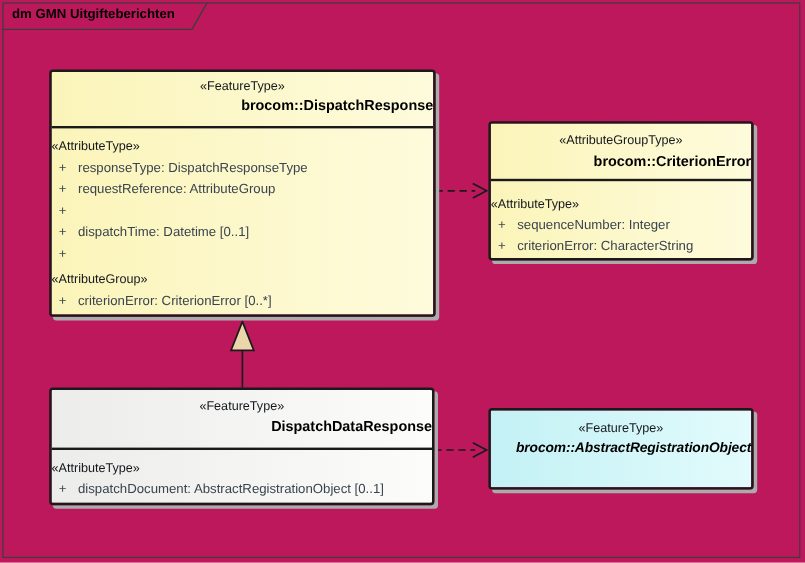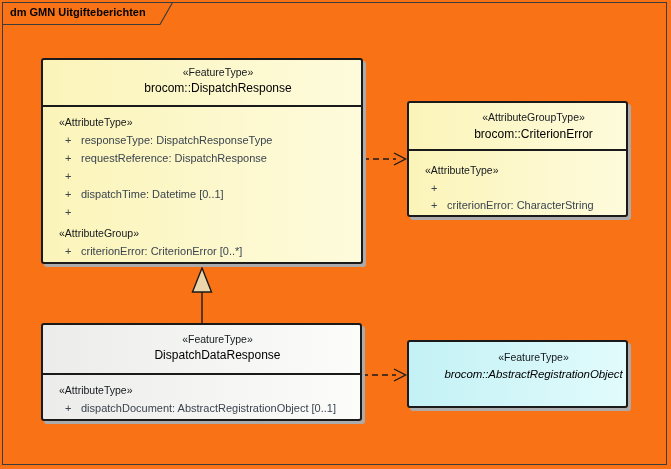--- a/index.html
+++ b/index.html
@@ -1,19 +1,19 @@
 <!DOCTYPE html>
 <html style="--classFill: #FBF4B9; --classFillLight: #FEFBDC; --abstractFill: #C3F1F5; --abstractFillLight: #E2FBFC; --neutralFill: #ECECEA; --neutralFillLight: #FCFCFB; --borderColor: #1A1A1A; --shadowColor: #ABABAB; --attrText: #3A444E; --triangleFill: #EBD6AB;"><head>
 <meta charset="utf-8">
 <style>
   html, body { margin: 0; padding: 0; background: #ffffff; }
   #stage {
     position: relative; width: 671px; height: 469px;
     font-family: "Liberation Sans", sans-serif;
-    background: #f97316; overflow: hidden;
+    background: #be185d; overflow: hidden;
     -webkit-font-smoothing: antialiased;
   }
   
   .frame-border {
     position: absolute; left: 2px; top: 2px; width: 665px; height: 463px;
     border: 1px solid #3c3c3c; box-sizing: border-box;
   }
   .frame-tab-label {
     position: absolute; left: 10px; top: 6px; font-size: 11px; font-weight: bold;
     color: #000;
@@ -27,23 +27,23 @@
   .tab-outline { stroke: #3c3c3c; stroke-width: 1.2; fill: none; }
   
   .uml-box {
     position: absolute; box-sizing: border-box; z-index: 2;
     border: 2px solid var(--borderColor); border-radius: 3px;
     box-shadow: 3px 3px 0 var(--shadowColor);
   }
   .fill-yellow  { background: linear-gradient(90deg, var(--classFill), var(--classFillLight)); }
   .fill-neutral { background: linear-gradient(90deg, var(--neutralFill), var(--neutralFillLight)); }
   .fill-cyan    { background: linear-gradient(90deg, var(--abstractFill), var(--abstractFillLight)); }
-  .row { position: absolute; left: 16px; width: 100%; height: 14px; line-height: 14px; }
+  .row { position: absolute; left: 0; width: 100%; height: 14px; line-height: 14px; }
   .stereotype { text-align: center; font-size: 10.5px; color: #14181c; }
-  .class-name { text-align: center; font-size: 12px; font-weight: normal; color: #000; }
+  .class-name { text-align: right; font-size: 12px; font-weight: bold; color: #000; }
   .class-name.abstract { font-style: italic; font-size: 11.5px; letter-spacing: -0.1px; }
   .divider { position: absolute; left: 0; width: 100%; height: 2px; background: var(--borderColor); }
   .sect-header { font-size: 10.5px; color: #14181c; box-sizing: border-box; }
   .attr-row { font-size: 11px; color: var(--attrText); }
   .attr-row .vis { position: absolute; left: 6px; }
   .attr-row .attr-text { position: absolute; left: 22px; white-space: nowrap; }
 </style>
 </head>
 <body>
 
@@ -77,21 +77,21 @@
     <div class="row stereotype" style="top:5px">«FeatureType»</div>
     <div class="row class-name" style="top:21px">brocom::DispatchResponse</div>
     <div class="divider" style="top:45px"></div>
     <div class="row sect-header" style="top:55px">«AttributeType»</div>
     <div class="row attr-row" style="top:73px">
       <span class="vis">+</span>
       <span class="attr-text">responseType: DispatchResponseType</span>
     </div>
     <div class="row attr-row" style="top:91px">
       <span class="vis">+</span>
-      <span class="attr-text">requestReference: DispatchResponse</span>
+      <span class="attr-text">requestReference: AttributeGroup</span>
     </div>
     <div class="row attr-row" style="top:109px">
       <span class="vis">+</span>
     </div>
     <div class="row attr-row" style="top:127px">
       <span class="vis">+</span>
       <span class="attr-text">dispatchTime: Datetime [0..1]</span>
     </div>
     <div class="row attr-row" style="top:145px">
       <span class="vis">+</span>
@@ -103,20 +103,21 @@
     </div>
   </div>
 
   <div class="uml-box fill-yellow" style="left:407px; top:101px; width:221px; height:116px;">
     <div class="row class-name" style="top:24px">brocom::CriterionError</div>
     <div class="row stereotype" style="top:7px">«AttributeGroupType»</div>
     <div class="divider" style="top:46px"></div>
     <div class="row sect-header" style="top:60px">«AttributeType»</div>
     <div class="row attr-row" style="top:78px">
       <span class="vis">+</span>
+      <span class="attr-text">sequenceNumber: Integer</span>
     </div>
     <div class="row attr-row" style="top:95px">
       <span class="vis">+</span>
       <span class="attr-text">criterionError: CharacterString</span>
     </div>
   </div>
 
   <div class="uml-box fill-neutral" style="left:41px; top:323px; width:321px; height:98px;">
     <div class="row stereotype" style="top:7px">«FeatureType»</div>
     <div class="row class-name" style="top:23px">DispatchDataResponse</div>

